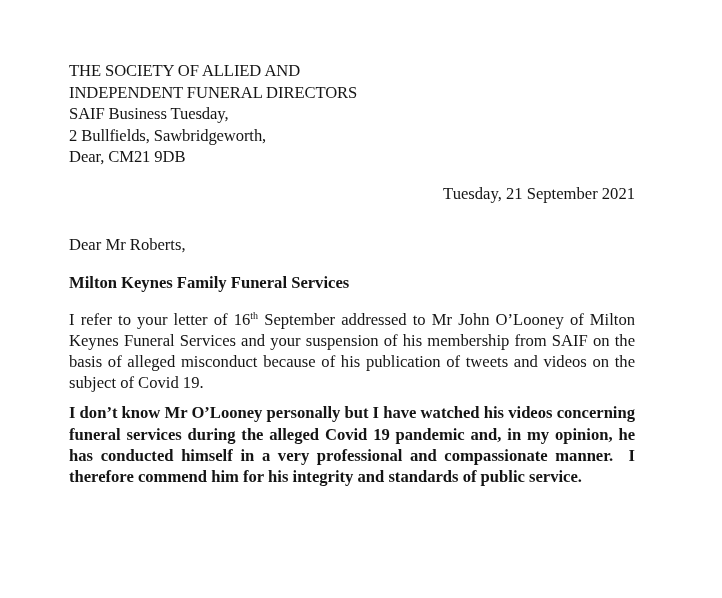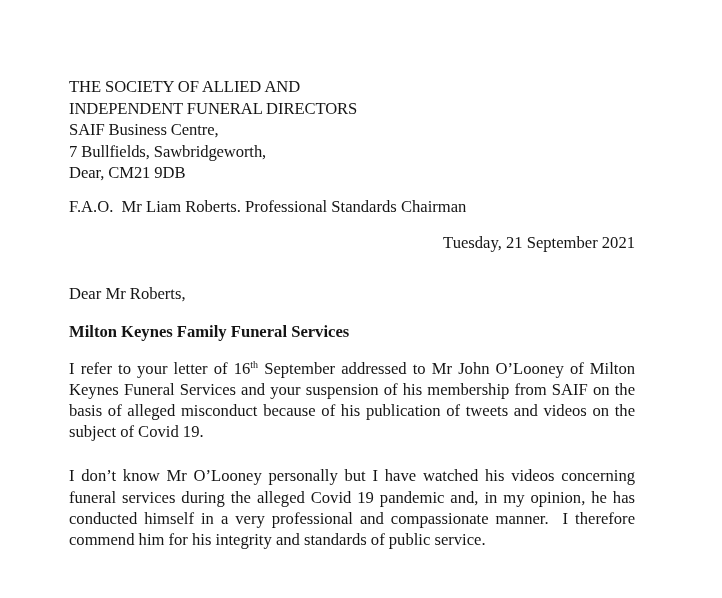--- a/index.html
+++ b/index.html
@@ -12,21 +12,21 @@
       height: 598px;
       overflow: hidden;
       position: relative;
       font-family: "Liberation Serif", "DejaVu Serif", serif;
       color: #141414;
       font-size: 16.6px;
     }
     .page {
       position: absolute;
       left: 69px;
-      top: 76px;
+      top: 60px;
       width: 566px;
     }
     .addr-line {
       line-height: 21.5px;
       white-space: nowrap;
       letter-spacing: -0.1px;
     }
     .fao {
       margin-top: 12px;
       line-height: 21px;
@@ -45,40 +45,39 @@
       margin-top: 17px;
       text-align: left;
       font-weight: bold;
       line-height: 21px;
     }
     .para {
       margin-top: 16px;
       text-align: justify;
       line-height: 21.2px;
     }
-    .para.tight { margin-top: 23px; }
+    .para.tight { margin-top: 9px; font-weight: bold; }
     sup {
       font-size: 10px;
       line-height: 0;
       vertical-align: 6px;
     }
   </style>
 </head>
 <body>
 
 <div class="page">
   <div>
     <div class="addr-line">THE SOCIETY OF ALLIED AND</div>
     <div class="addr-line">INDEPENDENT FUNERAL DIRECTORS</div>
-    <div class="addr-line">SAIF Business Centre,</div>
-    <div class="addr-line">7 Bullfields, Sawbridgeworth,</div>
+    <div class="addr-line">SAIF Business Tuesday,</div>
+    <div class="addr-line">2 Bullfields, Sawbridgeworth,</div>
     <div class="addr-line">Dear, CM21 9DB</div>
   </div>
 
-  <div class="fao" style="white-space: pre;">F.A.O.  Mr Liam Roberts. Professional Standards Chairman</div>
 
   <div class="date">Tuesday, 21 September 2021</div>
 
   <div class="salutation">Dear Mr Roberts,</div>
 
   <div class="subject">Milton Keynes Family Funeral Services</div>
 
   <p class="para" style="margin-bottom:8px;">
     <span>I refer to your letter of 16</span><sup>th</sup><span> September addressed to Mr John O’Looney of Milton Keynes Funeral Services and your suspension of his membership from SAIF on the basis of alleged misconduct because of his publication of tweets and videos on the subject of Covid 19.</span>
   </p>

